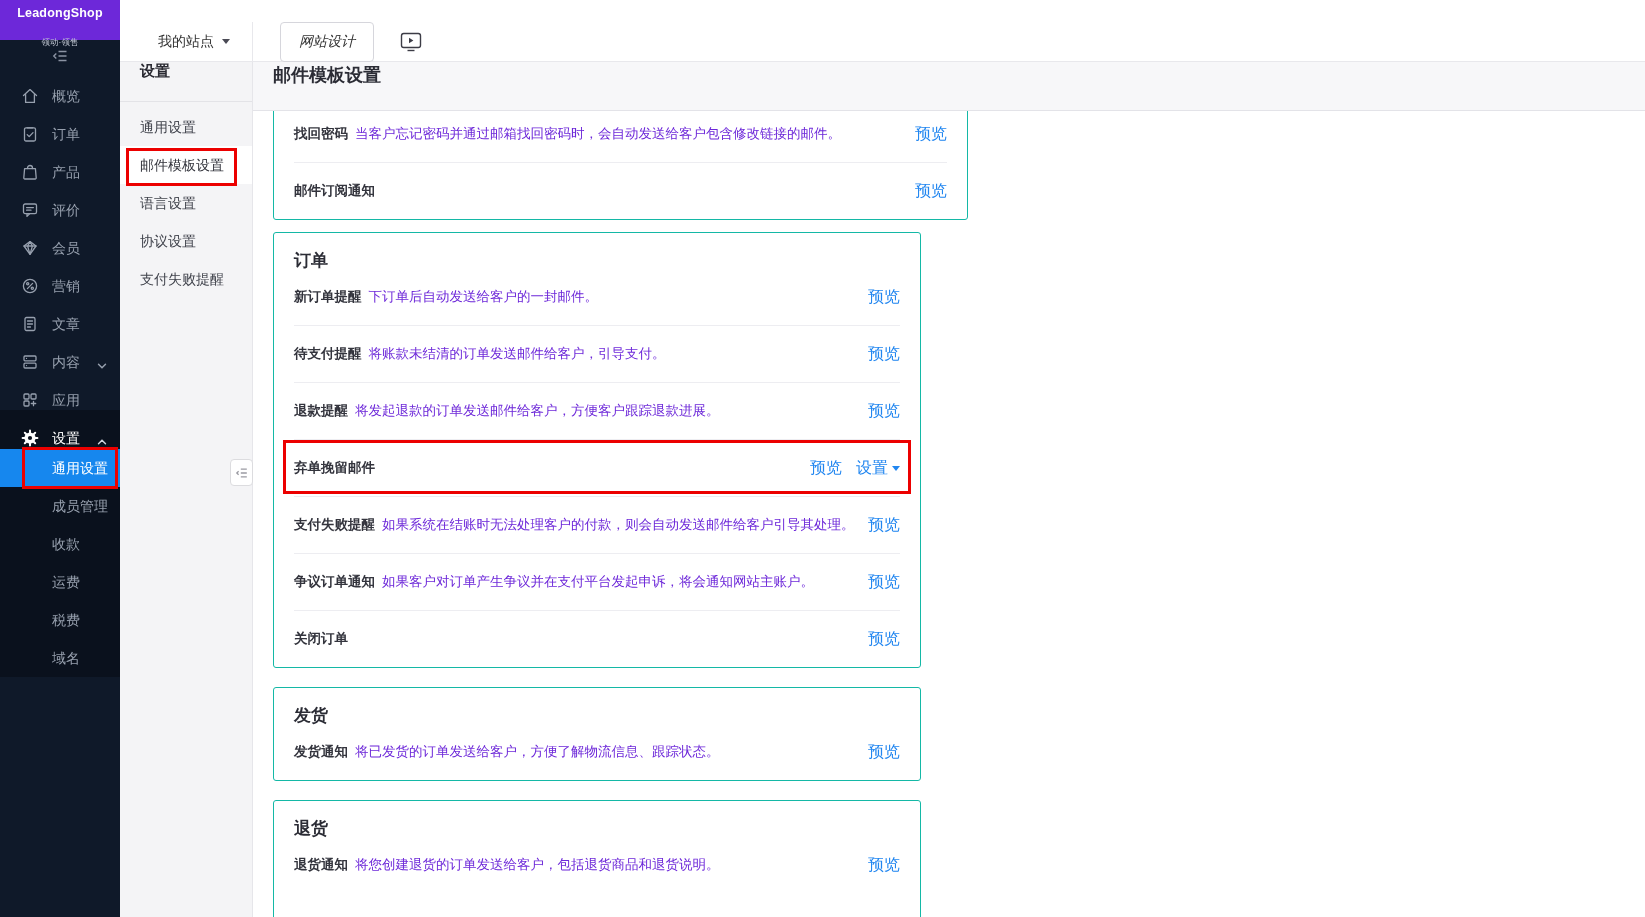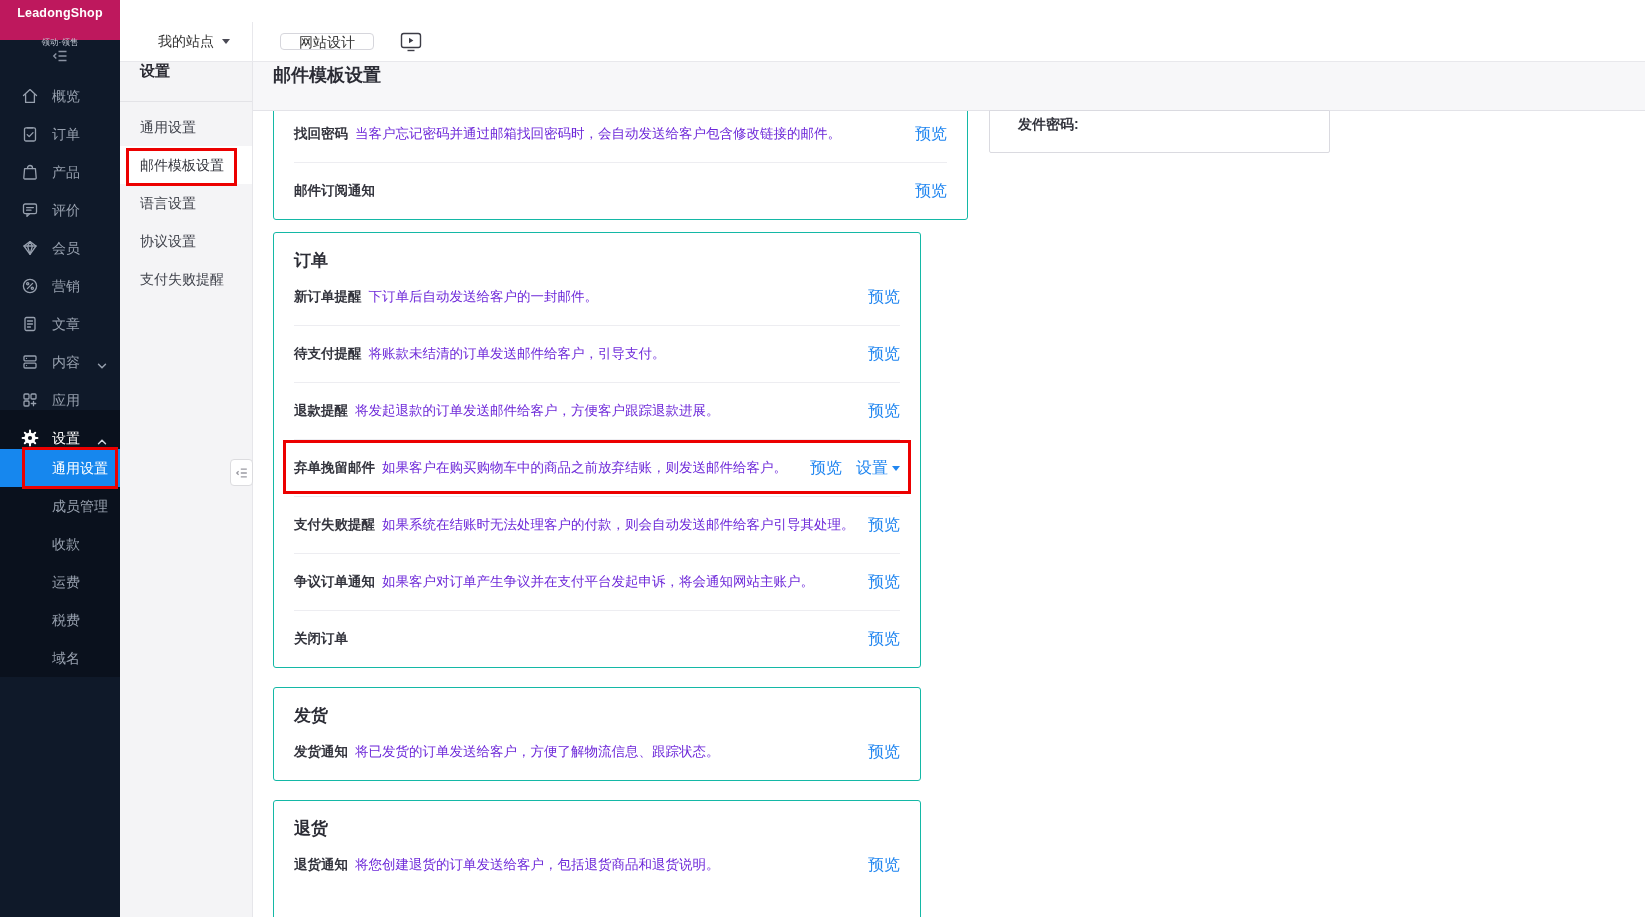--- a/index.html
+++ b/index.html
@@ -1,39 +1,39 @@
 <!DOCTYPE html>
 <html><head>
 <meta charset="utf-8">
 <style>
   * { margin:0; padding:0; box-sizing:border-box; }
   html,body { width:1645px; height:917px; font-family:"Liberation Sans","DejaVu Sans",sans-serif; background:#fff; overflow:hidden; }
   .screen { position:relative; width:1645px; height:917px; background:#fff; overflow:hidden; }
 
   
   .sidebar { position:absolute; left:0; top:0; width:120px; height:100%; background:#0f1929; z-index:30; }
-  .logo { height:40px; padding-top:6px; text-align:center; background:#be185d; cursor:pointer; }
+  .logo { height:40px; padding-top:6px; text-align:center; background:#6d28d9; cursor:pointer; }
   .logo-title { color:#ffffff; font-size:12.5px; font-weight:bold; letter-spacing:.2px; }
   .logo-sub { color:#c3c9d4; font-size:8.5px; margin-top:17px; }
   .collapse-btn { height:24px; margin-top:4px; display:flex; align-items:center; justify-content:center; cursor:pointer; }
   .nav-item { height:38px; display:flex; align-items:flex-end; padding:0 12px 0 20px; color:#97a0ae; font-size:14px; cursor:pointer; }
   .nav-item.active { color:#ffffff; background:#0a111d; }
   .nico { width:20px; height:20px; margin-right:12px; flex:none; display:inline-flex; }
   .nico svg { width:20px; height:20px; }
   .chev { margin-left:auto; display:inline-flex; width:12px; height:12px; }
   .chev svg { width:12px; height:12px; }
   .submenu { background:#0a111d; padding-top:1px; }
   .sub-item { height:38px; line-height:38px; padding-left:52px; color:#97a0ae; font-size:14px; cursor:pointer; }
   .sub-item.active { background:#1687ee; color:#ffffff; }
 
   
   .topbar { position:absolute; left:120px; top:0; right:0; height:40px; background:#fff; border-bottom:1px solid #e8e8ec; z-index:20; display:flex; align-items:center;margin-top:22px; }
   .topbar-left { width:133px; flex:none; height:100%; display:flex; align-items:center; padding-left:38px; border-right:1px solid #e8e8ec; font-size:14px; color:#333; cursor:pointer; }
   .caret-down { width:0; height:0; border:4px solid transparent; border-top:5px solid #4a4a55; margin-left:8px; margin-top:4px; }
-  .design-btn { margin-left:27px; height:17px; padding:0 18px; border:1px solid #d6d6dc; border-radius:4px; background:#fff; font-size:14px; color:#333; font-family:inherit; cursor:pointer; }
+  .design-btn { margin-left:27px; height:40px; padding:0 18px; border:1px solid #d6d6dc; border-radius:4px; background:#fff; font-size:14px; color:#333; font-family:inherit; cursor:pointer;font-style:italic; }
   .video-icon { margin-left:26px; display:inline-flex; width:22px; height:21px; cursor:pointer; }
 
   
   .secondary { position:absolute; left:120px; top:40px; bottom:0; width:133px; background:#f4f4f6; border-right:1px solid #e6e6ea; z-index:10; }
   .sec-header { height:62px; line-height:62px; padding-left:20px; font-size:15px; font-weight:bold; color:#2b2b33; border-bottom:1px solid #e3e3e7; }
   .sec-items { padding-top:6px; }
   .sec-item { height:38px; line-height:38px; padding-left:20px; font-size:14px; color:#40434c; cursor:pointer; }
   .sec-item.active { background:#ffffff; color:#33343c; }
   .panel-collapse { position:absolute; left:230px; top:459px; width:23px; height:27px; background:#fff; border:1px solid #dcdcdf; border-radius:4px; z-index:12; display:flex; align-items:center; justify-content:center; cursor:pointer; }
 
@@ -280,21 +280,20 @@
         <div class="row">
           <span class="row-label">退款提醒</span>
           <span class="row-desc">将发起退款的订单发送邮件给客户，方便客户跟踪退款进展。</span>
           <span class="row-actions">
             <a class="link">预览</a>
           </span>
         </div>
         <div class="divider"></div>
         <div class="row">
           <span class="row-label">弃单挽留邮件</span>
-          <span class="row-desc">如果客户在购买购物车中的商品之前放弃结账，则发送邮件给客户。</span>
           <span class="row-actions">
             <a class="link">预览</a>
             <a class="link">设置<i class="caret-blue"></i></a>
           </span>
         </div>
         <div class="divider"></div>
         <div class="row">
           <span class="row-label">支付失败提醒</span>
           <span class="row-desc">如果系统在结账时无法处理客户的付款，则会自动发送邮件给客户引导其处理。</span>
           <span class="row-actions">
@@ -332,21 +331,18 @@
         <div class="row">
           <span class="row-label">退货通知</span>
           <span class="row-desc">将您创建退货的订单发送给客户，包括退货商品和退货说明。</span>
           <span class="row-actions">
             <a class="link">预览</a>
           </span>
         </div>
       </section>
     </main>
 
-  <div class="popover">
-    <span>发件密码:</span>
-  </div>
 
   <div class="hl hl-general"></div>
   <div class="hl hl-email"></div>
   <div class="hl hl-abandoned"></div>
 
 </div>
 
 </body></html>

